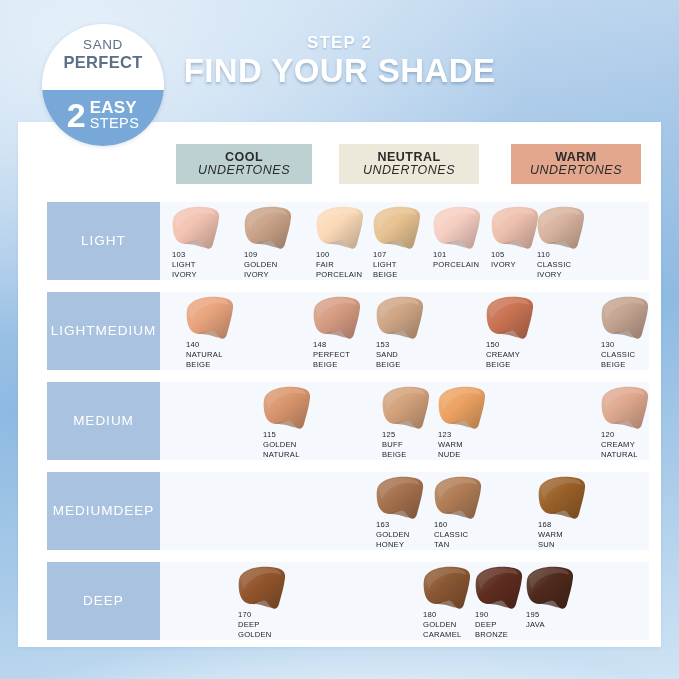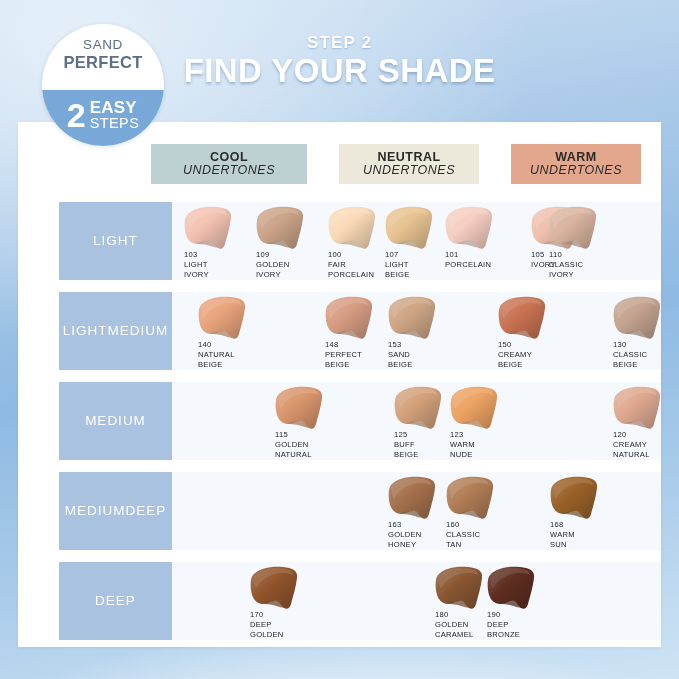--- a/index.html
+++ b/index.html
@@ -57,26 +57,26 @@
   }
 
   
   .chips{position:absolute;left:0;top:22px;width:100%;height:42px;}
   .chip{
     position:absolute;height:40px;display:flex;flex-direction:column;
     align-items:center;justify-content:center;line-height:1.05;color:#2b2b2b;
   }
   .chip .c-top{font-size:12.5px;font-weight:700;letter-spacing:.5px;}
   .chip .c-bot{font-size:12.5px;font-weight:400;letter-spacing:.5px;font-style:italic;}
-  .chip-cool{left:133px;width:156px;background:#bdd0d2;}
+  .chip-cool{left:158px;width:136px;background:#bdd0d2;}
   .chip-neutral{left:321px;width:140px;background:#ece8da;}
   .chip-warm{left:493px;width:130px;background:#e3a78e;}
 
   
-  .row{position:absolute;left:16px;width:637px;height:78px;}
+  .row{position:absolute;left:4px;width:637px;height:78px;}
   .row .stripe{position:absolute;left:25px;right:10px;top:0;height:78px;background:#f5f9fd;}
   .rowlabel{
     position:absolute;left:25px;top:0;width:113px;height:78px;background:#a9c2e0;
     display:flex;align-items:center;justify-content:center;text-align:center;
     color:#ffffff;font-size:13.5px;letter-spacing:1.0px;line-height:1.25;font-weight:400;
   }
   .row-0{top:80px;} .row-1{top:170px;} .row-2{top:260px;}
   .row-3{top:350px;} .row-4{top:440px;}
 
   
@@ -238,21 +238,21 @@
     <path d="M5,10 C11,3 22,1.5 33,2.4 C40,3 44,5 44,9
              C40,7 33,6 26,8 C17,10.5 10,16 7,23 C4.5,18 3.6,13 5,10 Z" fill="#f8d9cf" opacity="0.55"></path>
     <path d="M13,37 C19,37 24,33.5 28,34.8 C31,35.8 32,39.6 35,41.4
              C32,42.2 28,40 24,39 C20,38 16,38.6 13,37 Z" fill="#b69890" opacity="0.7"></path>
   </svg></div>
             <div class="lbl">
               <b>101</b>
               <b>PORCELAIN</b>
             </div>
           </div>
-          <div class="sw" style="left: 468px; margin-left: 28px;">
+          <div class="sw" style="left: 468px;">
             <div class="smear"><svg viewBox="0 0 52 44" width="52" height="44">
     <defs>
       <linearGradient id="g6" x1="0" y1="0" x2="1" y2="1">
         <stop offset="0" stop-color="#f2cec0"></stop>
         <stop offset="0.42" stop-color="#eec0ae"></stop>
         <stop offset="1" stop-color="#b08e81"></stop>
       </linearGradient>
     </defs>
     <path d="M4,9 C10,2 22,0 34,1 C44,2 49,5 48,12 C47,21 44,30 42,38
              C41,42 38,44 35,42 C32,40 31,36 28,35 C24,34 19,38 14,38
@@ -656,17 +656,39 @@
              C40,7 33,6 26,8 C17,10.5 10,16 7,23 C4.5,18 3.6,13 5,10 Z" fill="#815b51" opacity="0.55"></path>
     <path d="M13,37 C19,37 24,33.5 28,34.8 C31,35.8 32,39.6 35,41.4
              C32,42.2 28,40 24,39 C20,38 16,38.6 13,37 Z" fill="#462118" opacity="0.7"></path>
   </svg></div>
             <div class="lbl">
               <b>190</b>
               <b>DEEP</b>
               <b>BRONZE</b>
             </div>
           </div>
+          <div class="sw" style="left: 503px;">
+            <div class="smear"><svg viewBox="0 0 52 44" width="52" height="44">
+    <defs>
+      <linearGradient id="g24" x1="0" y1="0" x2="1" y2="1">
+        <stop offset="0" stop-color="#76594e"></stop>
+        <stop offset="0.42" stop-color="#4f2a1c"></stop>
+        <stop offset="1" stop-color="#3a1f15"></stop>
+      </linearGradient>
+    </defs>
+    <path d="M4,9 C10,2 22,0 34,1 C44,2 49,5 48,12 C47,21 44,30 42,38
+             C41,42 38,44 35,42 C32,40 31,36 28,35 C24,34 19,38 14,38
+             C8,38 3,33 2,24 C1.3,18 1.5,12 4,9 Z" fill="url(#g24)"></path>
+    <path d="M5,10 C11,3 22,1.5 33,2.4 C40,3 44,5 44,9
+             C40,7 33,6 26,8 C17,10.5 10,16 7,23 C4.5,18 3.6,13 5,10 Z" fill="#76594e" opacity="0.55"></path>
+    <path d="M13,37 C19,37 24,33.5 28,34.8 C31,35.8 32,39.6 35,41.4
+             C32,42.2 28,40 24,39 C20,38 16,38.6 13,37 Z" fill="#3a1f15" opacity="0.7"></path>
+  </svg></div>
+            <div class="lbl">
+              <b>195</b>
+              <b>JAVA</b>
+            </div>
+          </div>
         </div>
       </div>
   </div>
 
 </div>
 
 </body></html>

